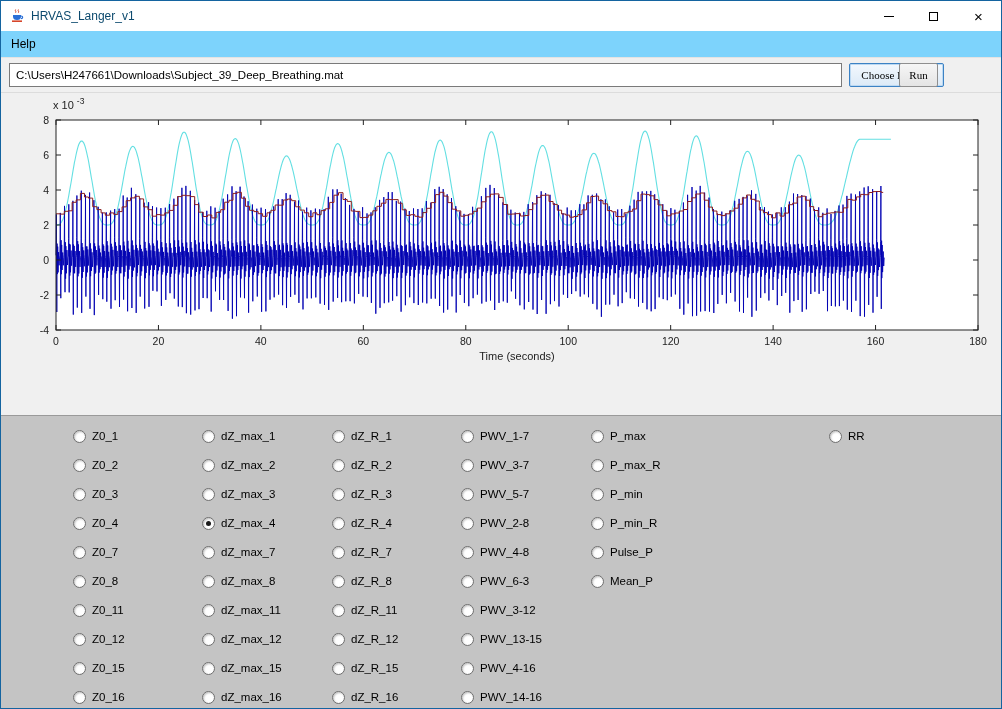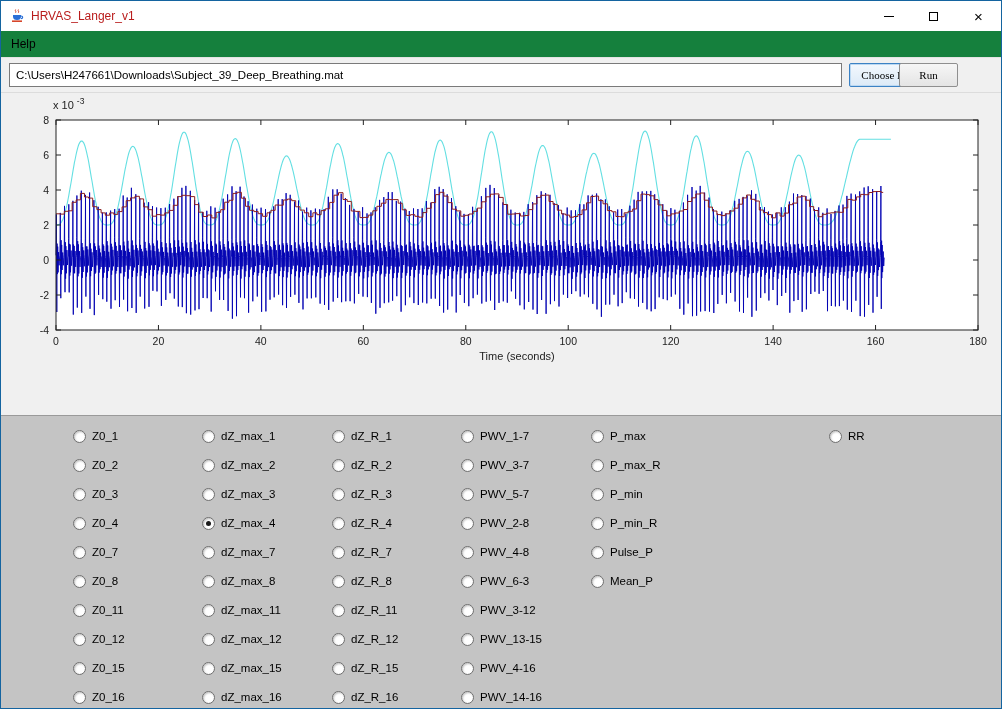--- a/index.html
+++ b/index.html
@@ -2,39 +2,39 @@
 <html><head>
 <meta charset="utf-8">
 <style>
   * { box-sizing: border-box; margin: 0; padding: 0; }
   html,body { width:1002px; height:709px; font-family:"Liberation Sans",sans-serif; background:#ffffff; }
   .window { width:1002px; height:709px; border:1px solid #1464a0; background:#f0f0f0; position:relative; overflow:hidden; }
 
   
   .titlebar { height:30px; background:#ffffff; display:flex; align-items:center; position:relative; }
   .app-icon { margin-left:8px; width:16px; height:16px; display:inline-block; }
-  .title { font-size:12px; color:#b91c1c; margin-left:6px; }
+  .title { font-size:12px; color:#0c4a6e; margin-left:6px; }
   .win-controls { position:absolute; right:0; top:0; height:30px; display:flex; }
   .wc { width:45px; height:30px; display:flex; align-items:center; justify-content:center; color:#000; }
   .min-glyph { width:10px; height:1px; background:#000; }
   .max-glyph { width:9px; height:9px; border:1px solid #000; }
   .close-glyph { font-size:15px; line-height:15px; }
 
   
-  .menubar { height:27px; background:#15803d; border-bottom:1px solid #e3e3e3; display:flex; align-items:center; }
+  .menubar { height:27px; background:#7dd3fc; border-bottom:1px solid #e3e3e3; display:flex; align-items:center; }
   .menu-item { font-size:12px; color:#000; padding:0 10px; height:100%; display:flex; align-items:center; }
 
   
   .toolbar { height:35px; background:#f0f0f0; position:relative; border-bottom:1px solid #dcdcdc; }
   .path-input { position:absolute; left:8px; top:5px; width:833px; height:24px; border:1px solid #7a7a7a; background:#fff;
                 font-family:"Liberation Sans",sans-serif; font-size:11.5px; padding:0 6px; color:#000; }
   .btn { position:absolute; top:5px; height:24px; font-family:Liberation Serif, serif; font-size:11px;
          background:linear-gradient(#f6f6f6,#e4e4e4); border:1px solid #8f8f8f; border-radius:2px; color:#000; }
   .btn-choose { left:848px; width:95px; border:1px solid #3c82c4; background:linear-gradient(#f3f8fd,#dceaf7); box-shadow:inset 0 0 0 1px #bcd9f2; }
-  .btn-run { left:898px; width:59px; }
+  .btn-run { left:898px; width:39px; }
 
   
   .figure { height:322px; background:#f0f0f0; position:relative; }
   .figure svg { display:block; }
   .tick-label { font-family:"Liberation Sans",sans-serif; font-size:10.5px; fill:#222; }
   .axis-label { font-family:"Liberation Sans",sans-serif; font-size:11px; fill:#222; }
 
   
   .signal-panel { height:293px; background:#c4c4c4; border-top:1px solid #9a9a9a; position:relative; }
   .radio-col { position:absolute; top:10px; }

